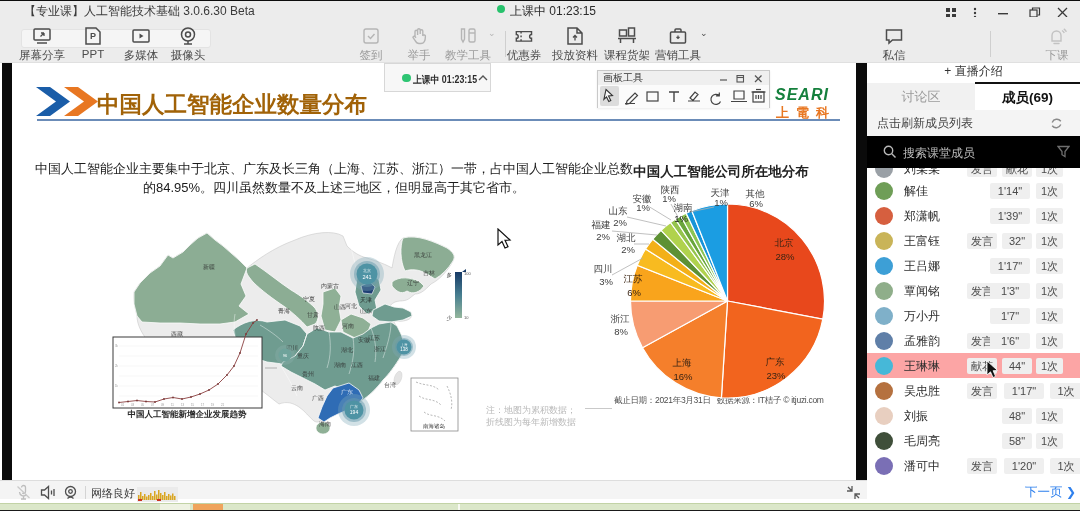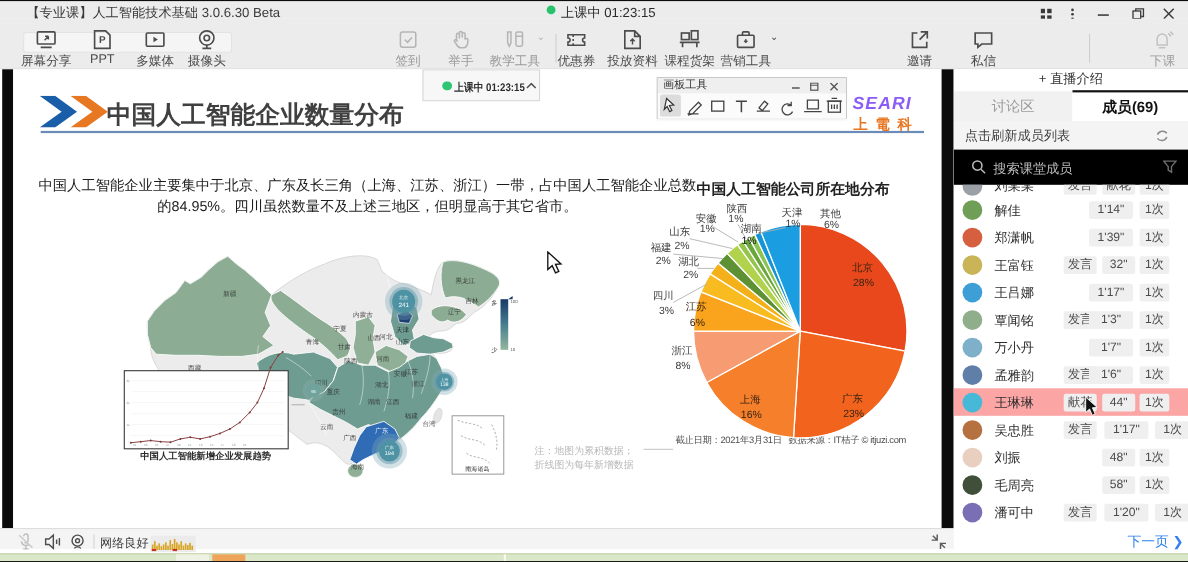--- a/index.html
+++ b/index.html
@@ -21,21 +21,21 @@
 #rblack{left:856px;top:63px;width:11px;height:417px;background:#0b0b0b}
 #sidebar{left:867px;top:63px;width:214px;height:440px;background:#fff;overflow:hidden}
 
 #bottombar{left:0;top:480px;width:867px;height:19px;background:#f4f4f4;border-top:1px solid #ddd}
 #taskbar{left:0;top:503px;width:1080px;height:8px;background:#dbe7c9;border-top:1px solid #c2d3a6}
 #taskline{left:0;top:509.5px;width:1080px;height:1.5px;background:#1a1a1a}
 
 .widget{left:372px;top:0px;width:107px;height:29px;background:#f7f7f7;border:1px solid #d7d7d7}
 .palette{left:585px;top:7px;width:173px;height:38px;background:#f6f6f6;border:1px solid #c9c9c9;box-shadow:0 1px 2px rgba(0,0,0,.08)}
 .ptitle{height:14px;font-size:10px;color:#333;padding-left:5px;line-height:14px;background:#efefef}
-h1.slidetitle{position:absolute;left:85px;top:26px;font-size:22.5px;font-weight:bold;color:#404040;letter-spacing:0px;white-space:nowrap}
+h1.slidetitle{position:absolute;left:85px;top:26px;font-size:22.5px;font-weight:bold;color:#a16207;letter-spacing:0px;white-space:nowrap}
 .underline{left:25px;top:56px;width:803px;height:2px;background:#6b8cb8}
 .bodytext{left:-8px;top:96px;width:660px;text-align:center;font-size:13px;color:#1c1c1c;line-height:19px}
 .pietitle{left:509px;top:100px;width:400px;font-size:13.5px;font-weight:bold;color:#222}
 .pienote{left:602px;top:332px;font-size:8.5px;color:#4e4e4e;letter-spacing:-0.3px;white-space:nowrap}
 .mapnote{left:474px;top:341px;font-size:9px;color:#b8b8b8;line-height:12px}
 
 .sb-live{left:0;top:0;width:213px;height:19px;text-align:center;font-size:12px;color:#333;line-height:17px;background:#fff}
 .sb-tabs{left:0;top:19px;width:213px;height:28px}
 .tab1{position:absolute;left:0;top:1px;width:108px;height:27px;background:#f1f1f1;color:#9a9a9a;font-size:13px;text-align:center;line-height:27px}
 .tab2{position:absolute;left:108px;top:0;width:105px;height:28px;background:#fff;color:#111;font-size:13.5px;font-weight:bold;text-align:center;line-height:28px;border-top:2px solid #111}
@@ -166,27 +166,20 @@
   <div class="tbtn" style="left:646px;top:8px">
     <svg width="22" height="22" viewBox="0 0 22 22" fill="none" stroke="#4c4c4c" stroke-width="1.5">
         <rect x="3.5" y="7" width="15" height="11" rx="1"></rect>
         <path d="M8,7 V5 a1,1 0 0 1 1,-1 h4 a1,1 0 0 1 1,1 v2"></path>
         <path d="M11,10.5 v3 M9.5,12 l1.5,1.5 1.5,-1.5" stroke-width="1.2"></path>
       </svg>
     <div class="lb">营销工具</div>
     </div>
   <div class="abs" style="left:700px;top:11px;color:#4c4c4c;font-size:9px">⌄</div>
 
-  <div class="tbtn" style="left:804px;top:8px">
-    <svg width="22" height="22" viewBox="0 0 22 22" fill="none" stroke="#4c4c4c" stroke-width="1.5">
-        <path d="M9,5 H4.5 V18 H17.5 V13"></path>
-        <path d="M12,4 h6 v6 M18,4 L11,11"></path>
-      </svg>
-    <div class="lb">邀请</div>
-    </div>
   <div class="tbtn" style="left:862px;top:8px">
     <svg width="22" height="22" viewBox="0 0 22 22" fill="none" stroke="#4c4c4c" stroke-width="1.5">
         <path d="M3.5,5 h15 v10 h-9 l-3.5,3 v-3 h-2.5 z"></path>
       </svg>
     <div class="lb">私信</div>
     </div>
   <div class="vdiv" style="left:990px;top:14px;height:26px"></div>
   <div class="tbtn dis" style="left:1025px;top:8px">
     <svg width="22" height="22" viewBox="0 0 22 22" fill="none" stroke="#c2c2c2" stroke-width="1.4">
         <path d="M6,16 V10.5 a4.5,4.5 0 0 1 9,0 V16 Z"></path>
@@ -238,21 +231,21 @@
         <path d="M136,6 h10 v8 h-10 z M133,16.5 h16"></path>
         <rect x="155" y="7" width="11" height="10"></rect>
           <line x1="153.5" y1="7" x2="167.5" y2="7"></line>
           <line x1="158" y1="4.5" x2="163" y2="4.5"></line>
           <line x1="158" y1="10" x2="158" y2="14"></line>
           <line x1="160.5" y1="10" x2="160.5" y2="14"></line>
           <line x1="163" y1="10" x2="163" y2="14"></line>
       </svg>
     </div>
   </div>
-  <div class="abs" style="left:763px;top:23px;color:#8b5cf6;font-weight:bold;font-size:16px;font-style:italic;letter-spacing:1px">SEARI</div>
+  <div class="abs" style="left:763px;top:23px;color:#15803d;font-weight:bold;font-size:16px;font-style:italic;letter-spacing:1px">SEARI</div>
   <div class="abs" style="left:764px;top:41px;color:#e87722;font-weight:bold;font-size:13px;letter-spacing:7px;white-space:nowrap">上電科</div>
   <div class="bodytext abs">中国人工智能企业主要集中于北京、广东及长三角（上海、江苏、浙江）一带，占中国人工智能企业总数<br>的84.95%。四川虽然数量不及上述三地区，但明显高于其它省市。</div>
   <div class="pietitle abs" style="text-align:center">中国人工智能公司所在地分布</div>
   <div class="pienote abs">截止日期：2021年3月31日&nbsp;&nbsp;&nbsp;数据来源：IT桔子 © itjuzi.com</div>
   <div class="mapnote abs">注：地图为累积数据；<br>折线图为每年新增数据</div>
   <div class="abs" style="left:573px;top:345px;width:27px;height:1px;background:#c9c9c9"></div>
 
   <svg id="mapsvg" class="abs" style="left:83px;top:165px" width="392" height="255" viewBox="0 0 392 255">
     <defs>
       <linearGradient id="lg" x1="0" y1="0" x2="0" y2="1">

